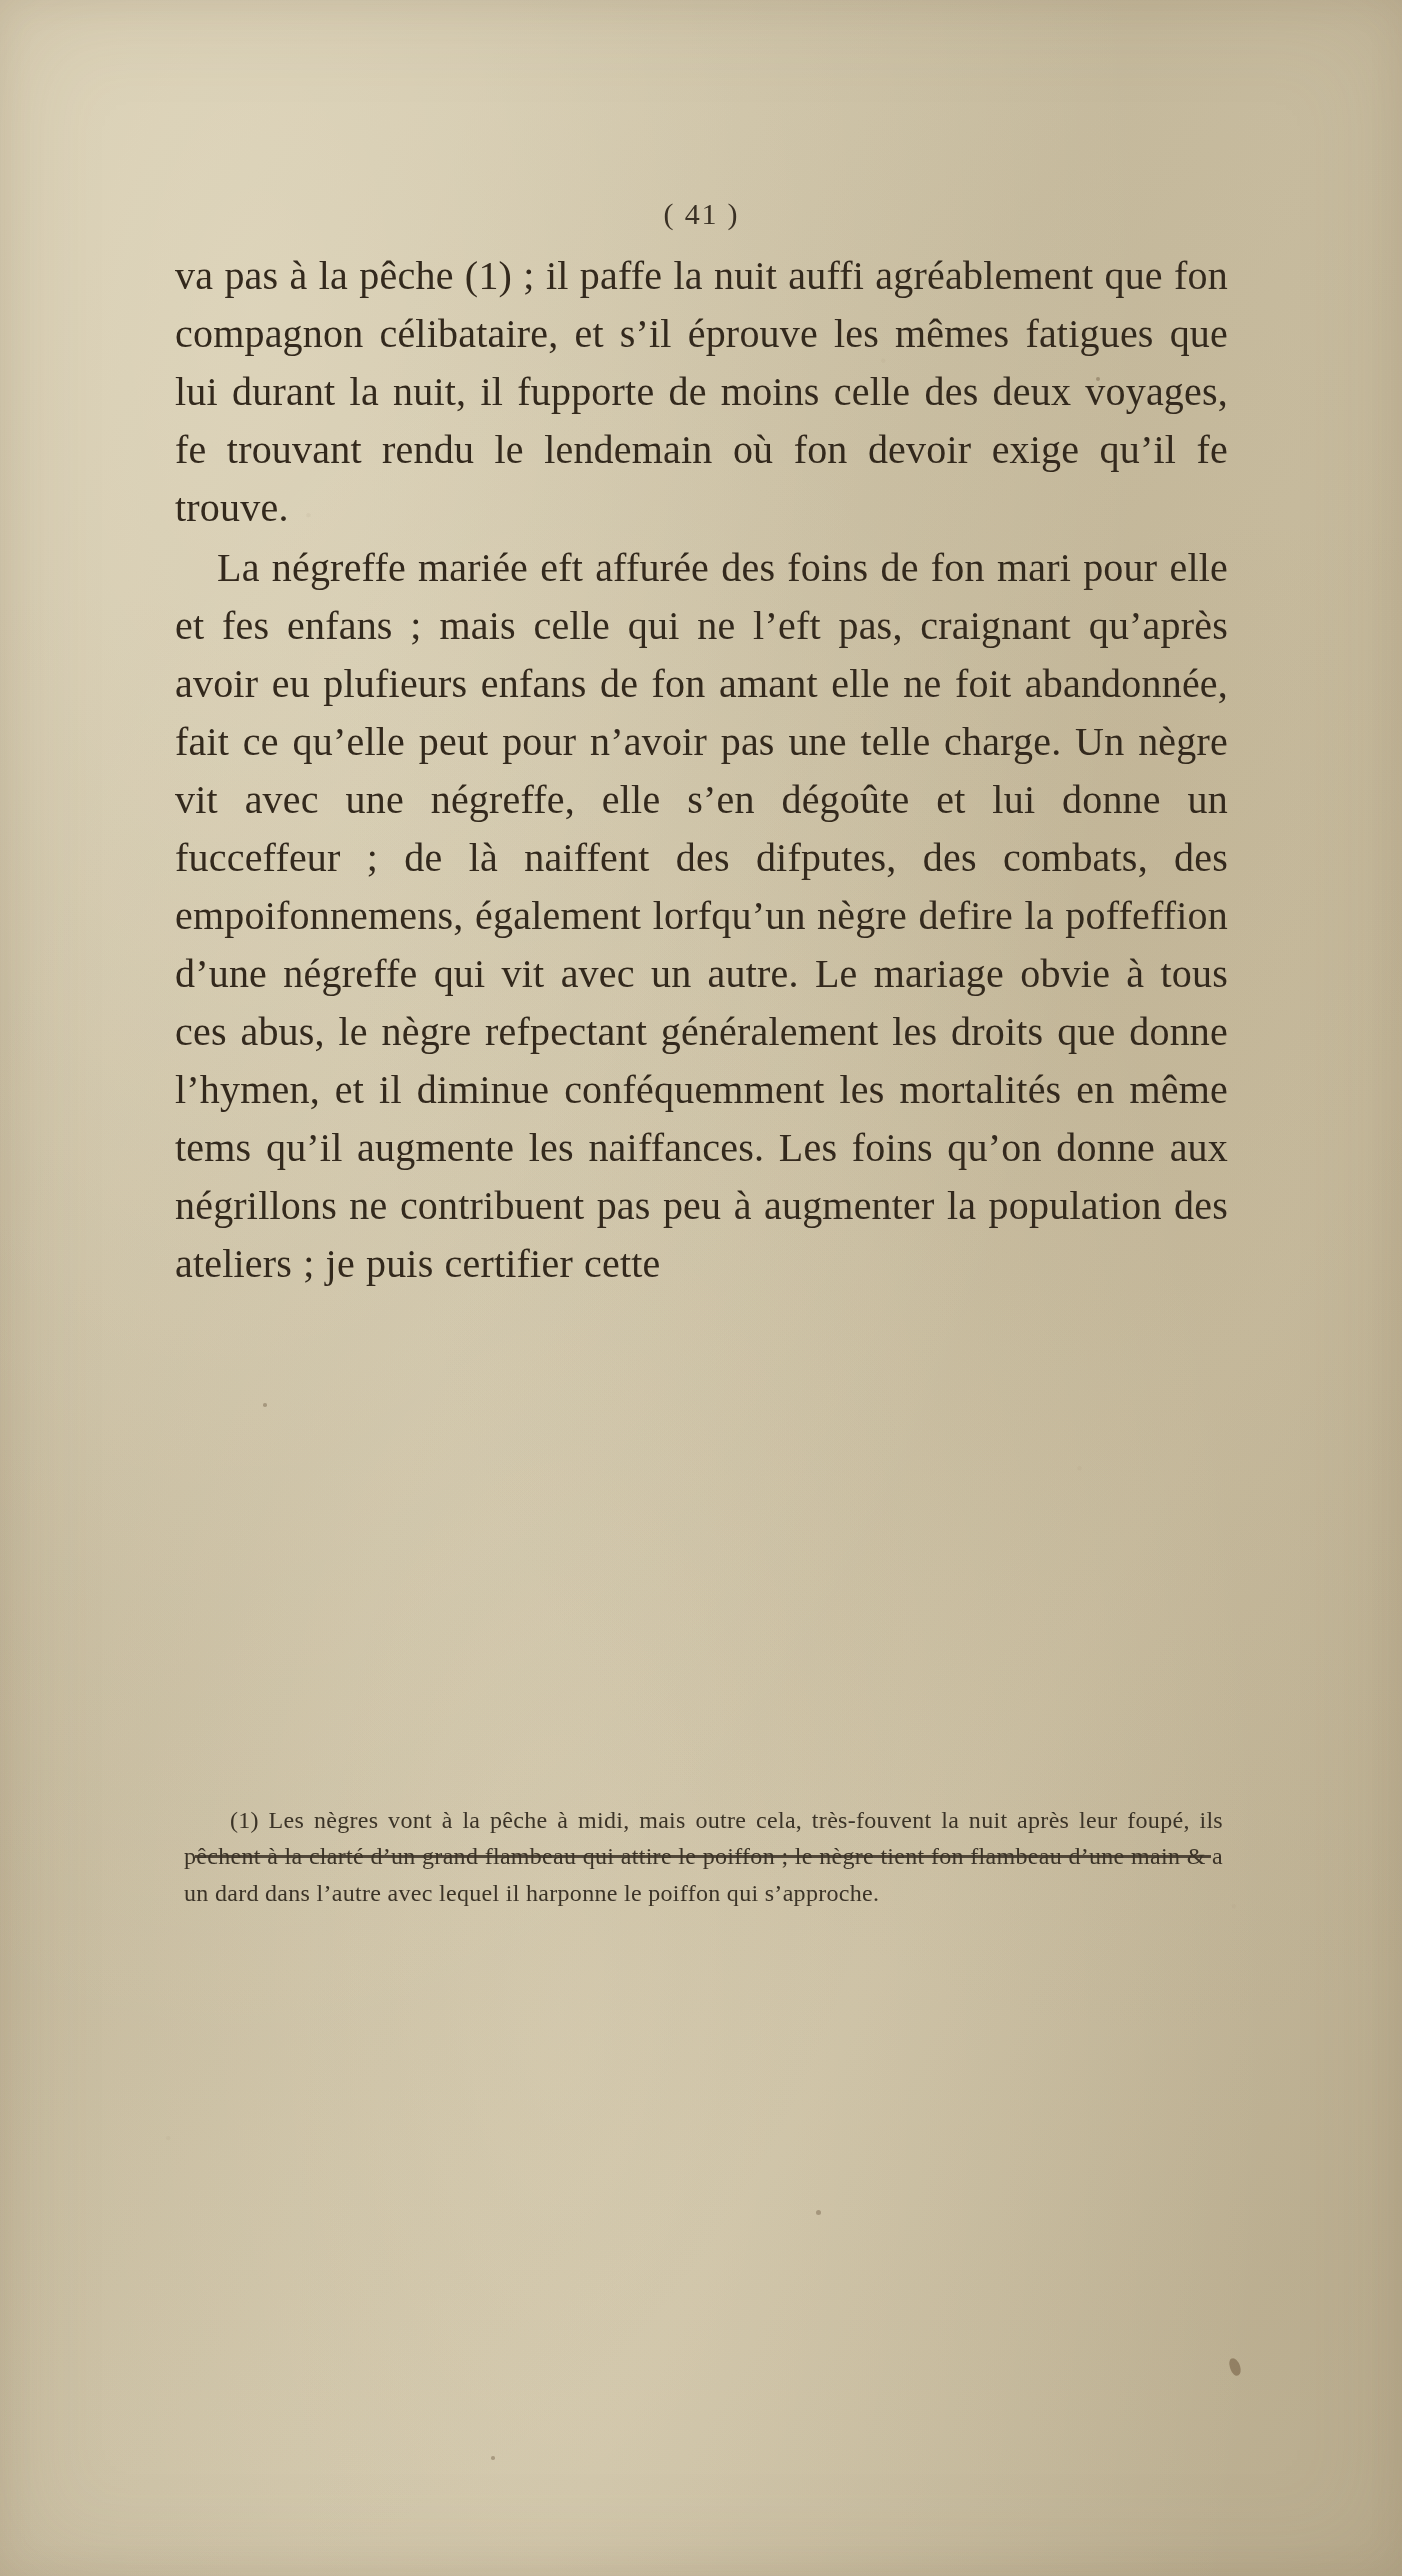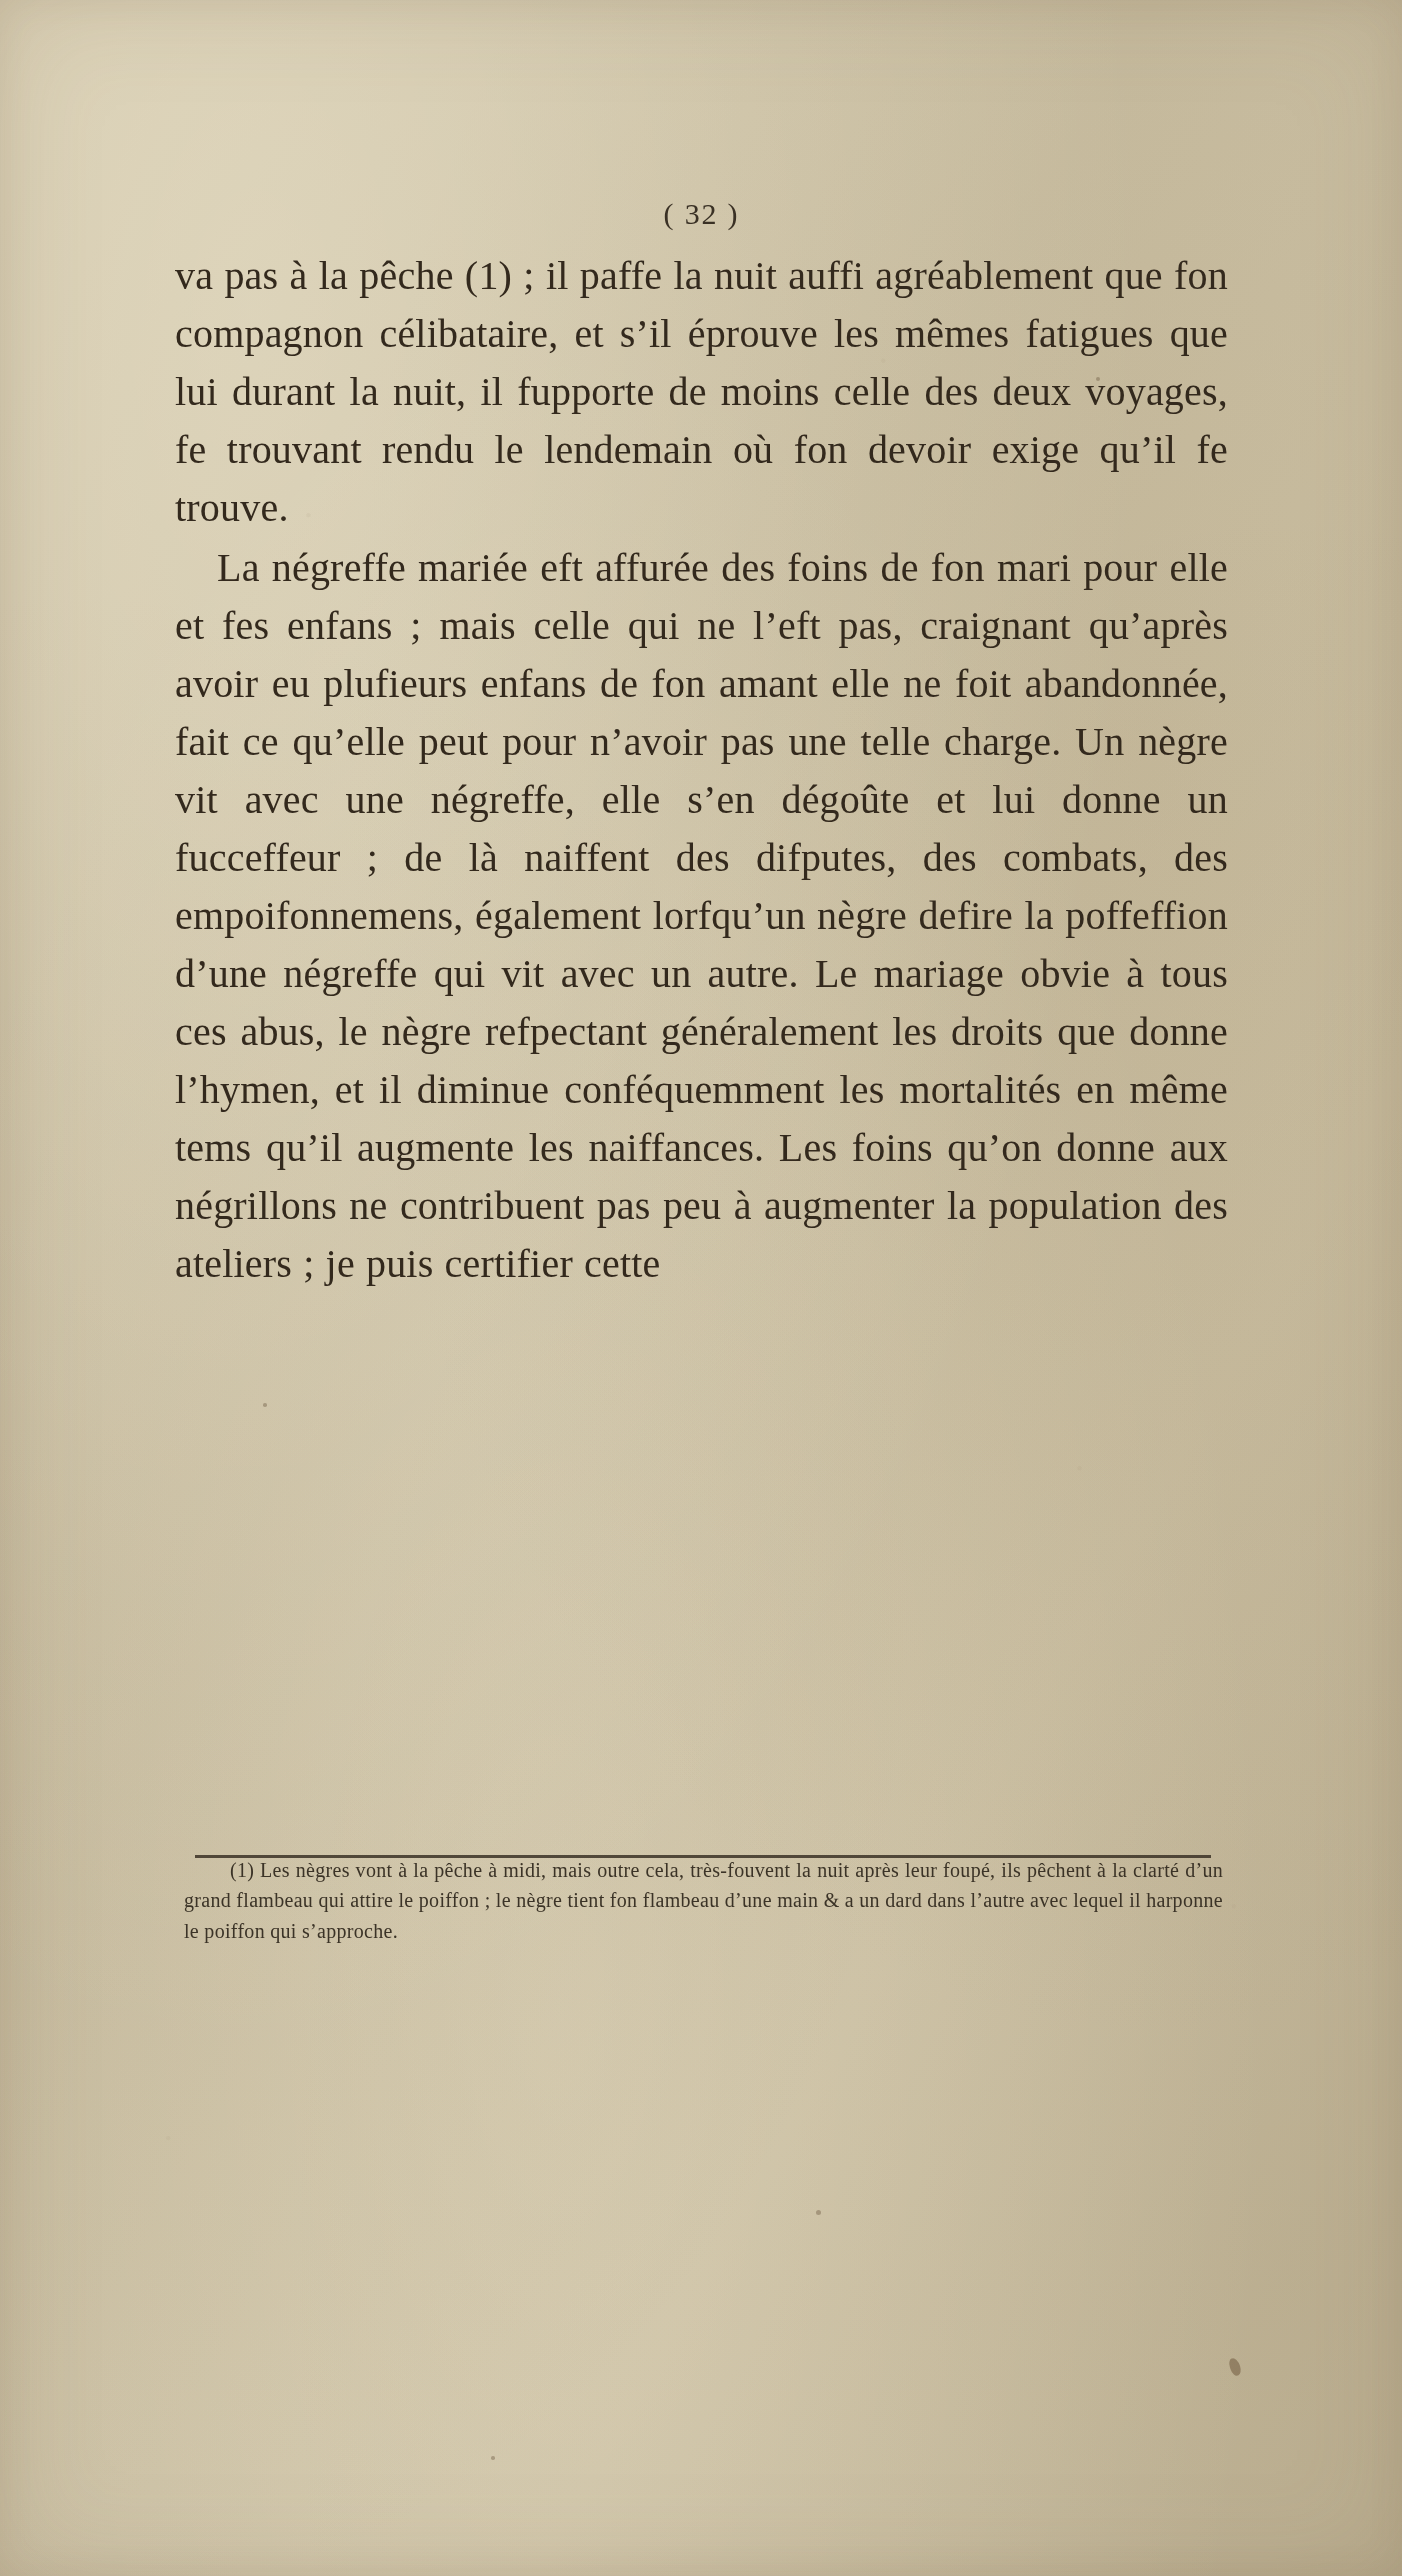--- a/index.html
+++ b/index.html
@@ -90,23 +90,23 @@
     top: 1855px;
     width: 1016px;
     height: 2.6px;
     background: #3b3126;
     opacity: 0.85;
   }
 
   .footnote {
     position: absolute;
     left: 184px;
-    top: 1855px;
+    top: 1802px;
     width: 1039px;
-    font-size: 20px;
+    font-size: 24px;
     line-height: 1.52;
     color: #3b3327;
     text-align: justify;
     letter-spacing: 0.3px;
   }
   .footnote .fn-first {
     text-indent: 46px;
   }
 
   .speck {
@@ -121,21 +121,21 @@
   .speck.s4 { left: 1096px; top: 377px; width: 4.4px; height: 4.4px; }
   .speck.s5 { left: 263px; top: 1403px; width: 3.5px; height: 3.5px; }
 </style>
 </head>
 <body>
 
 <div class="page">
   <div class="grain"></div>
 
   <div class="text-block">
-    <div class="page-number">( 32 )</div>
+    <div class="page-number">( 41 )</div>
     <p class="para">va pas à la pêche (1) ; il paffe la nuit auffi agréablement que fon compagnon célibataire, et s’il éprouve les mêmes fatigues que lui durant la nuit, il fupporte de moins celle des deux voyages, fe trouvant rendu le lendemain où fon devoir exige qu’il fe trouve.</p>
     <p class="para indent">La négreffe mariée eft affurée des foins de fon mari pour elle et fes enfans ; mais celle qui ne l’eft pas, craignant qu’après avoir eu plufieurs enfans de fon amant elle ne foit abandonnée, fait ce qu’elle peut pour n’avoir pas une telle charge. Un nègre vit avec une négreffe, elle s’en dégoûte et lui donne un fucceffeur ; de là naiffent des difputes, des combats, des empoifonnemens, également lorfqu’un nègre defire la poffeffion d’une négreffe qui vit avec un autre. Le mariage obvie à tous ces abus, le nègre refpectant généralement les droits que donne l’hymen, et il diminue conféquemment les mortalités en même tems qu’il augmente les naiffances. Les foins qu’on donne aux négrillons ne contribuent pas peu à augmenter la population des ateliers ; je puis certifier cette</p>
   </div>
 
   <div class="rule"></div>
 
   <div class="footnote">
     <div class="fn-first">(1) Les nègres vont à la pêche à midi, mais outre cela, très-fouvent la nuit après leur foupé, ils pêchent à la clarté d’un grand flambeau qui attire le poiffon ; le nègre tient fon flambeau d’une main &amp; a un dard dans l’autre avec lequel il harponne le poiffon qui s’approche.</div>
   </div>
 

